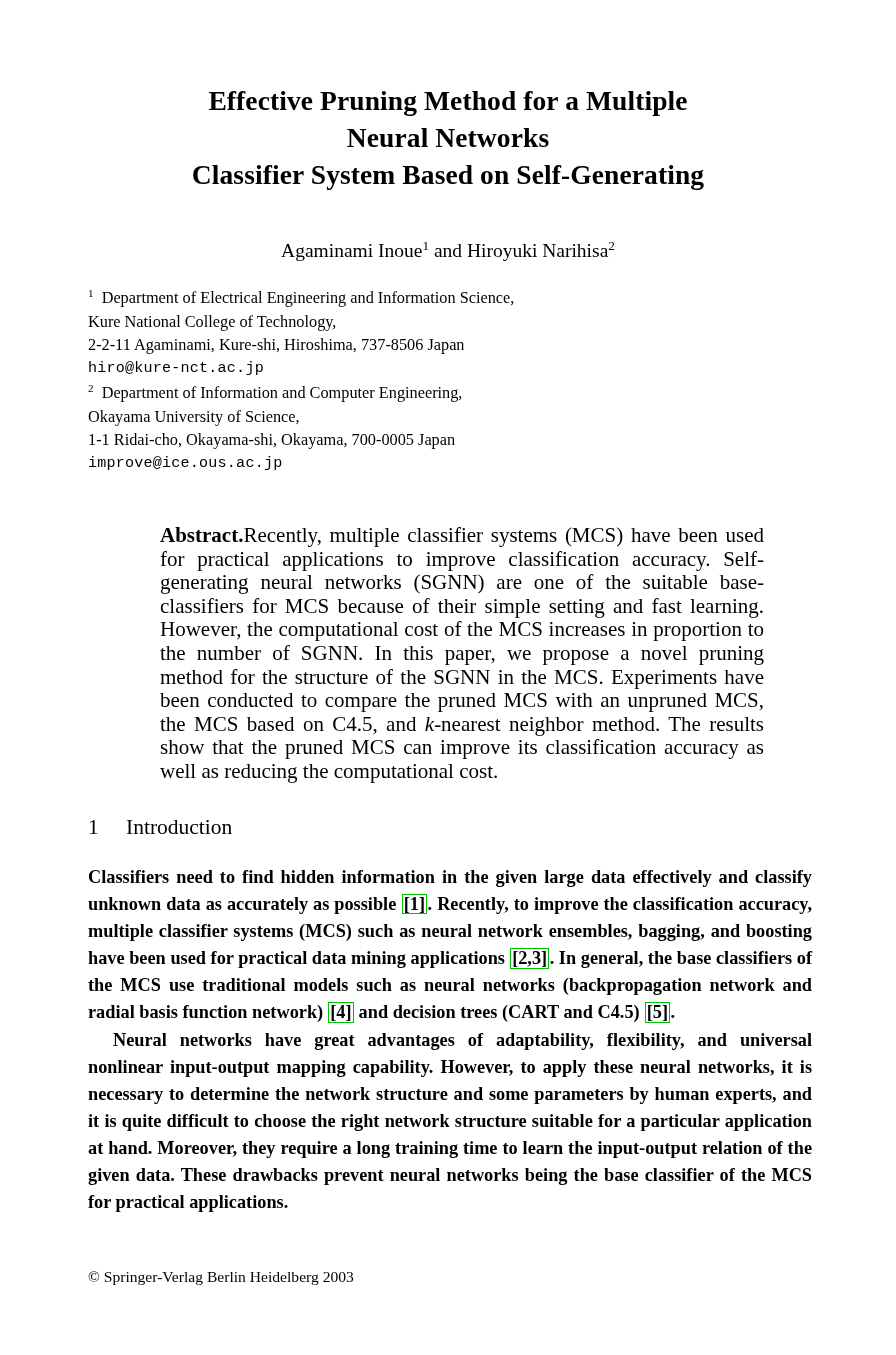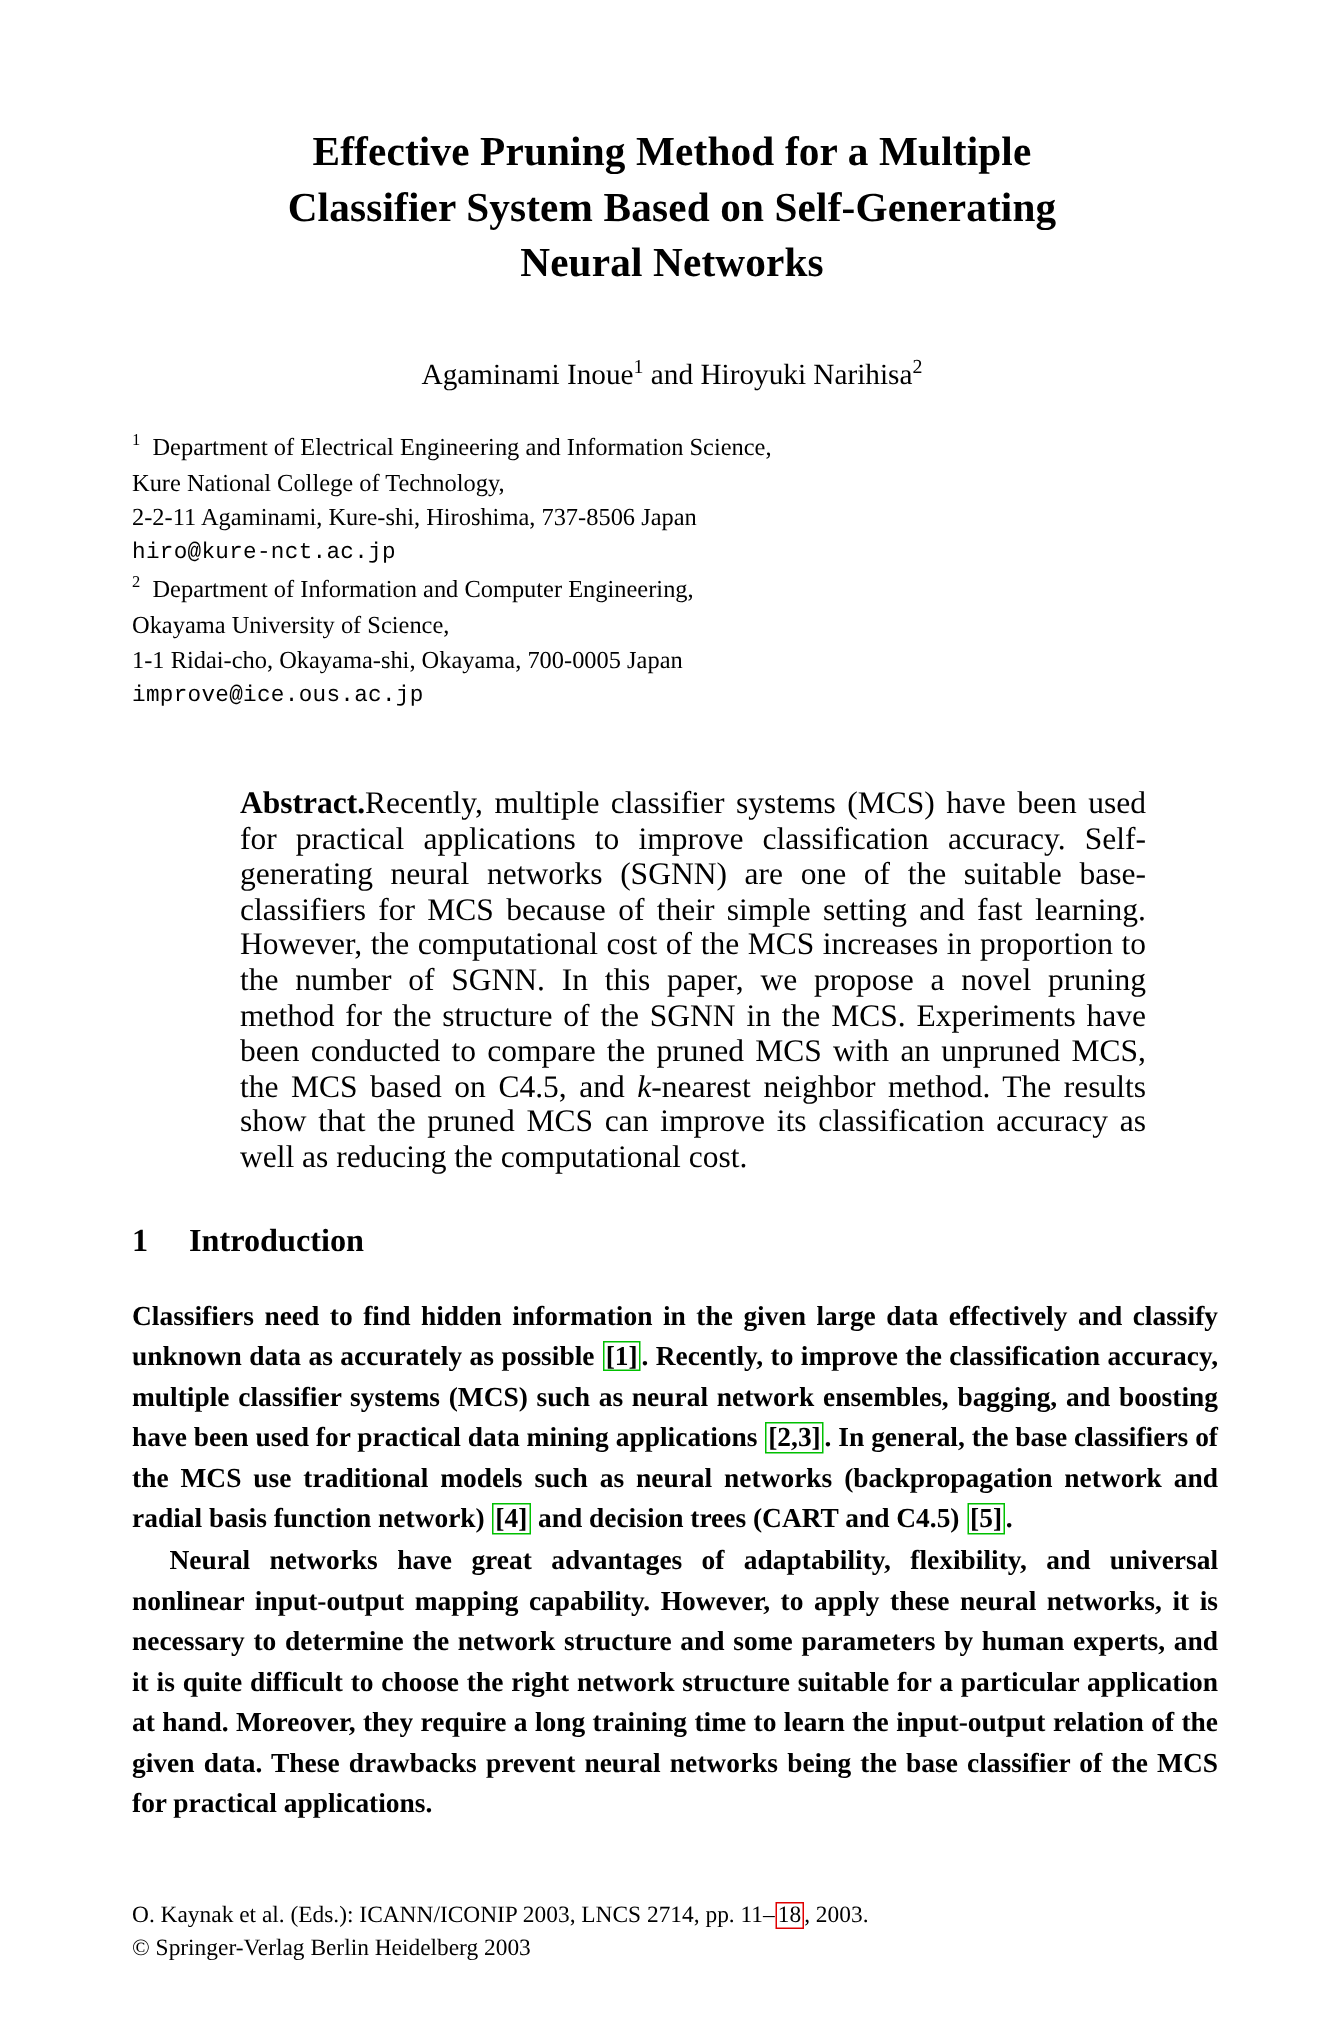--- a/index.html
+++ b/index.html
@@ -77,21 +77,21 @@
   }
   .abstract b { font-weight: bold; }
 
   
   .section-head {
     position: absolute;
     left: 88px;
     top: 813px;
     width: 724px;
     font-size: 21.5px;
-    font-weight: bold;
+    font-weight: normal;
     line-height: 28px;
   }
   .section-head .num { display: inline-block; width: 38px; }
 
   
   .body {
     position: absolute;
     left: 88px;
     top: 864px;
     width: 724px;
@@ -130,22 +130,22 @@
   }
   .footer .fline { display: block; }
 </style>
 </head>
 <body>
 
 <div class="page">
 
   <div class="title">
     <span class="tline">Effective Pruning Method for a Multiple</span>
+    <span class="tline">Neural Networks</span>
     <span class="tline">Classifier System Based on Self-Generating</span>
-    <span class="tline">Neural Networks</span>
   </div>
 
   <div class="authors">
     <span>Agaminami Inoue</span><sup>1</sup><span> and </span><span>Hiroyuki Narihisa</span><sup>2</sup>
   </div>
 
   <div class="affiliations">
     <span class="aff-line"><span class="affmark">1</span>  <span>Department of Electrical Engineering and Information Science,</span></span>
     <span class="aff-line">Kure National College of Technology,</span>
     <span class="aff-line">2-2-11 Agaminami, Kure-shi, Hiroshima, 737-8506 Japan</span>
@@ -163,17 +163,16 @@
   <div class="section-head">
     <span class="num">1</span><span>Introduction</span>
   </div>
 
   <div class="body">
     <p><span>Classifiers need to find hidden information in the given large data effectively and classify unknown data as accurately as possible </span><span class="cite">[<span>1</span>]</span><span>. Recently, to improve the classification accuracy, multiple classifier systems (MCS) such as neural network ensembles, bagging, and boosting have been used for practical data mining applications </span><span class="cite">[<span>2,3</span>]</span><span>. In general, the base classifiers of the MCS use traditional models such as neural networks (backpropagation network and radial basis function network) </span><span class="cite">[<span>4</span>]</span><span> and decision trees (CART and C4.5) </span><span class="cite">[<span>5</span>]</span><span>.</span></p>
     <p class="indent">Neural networks have great advantages of adaptability, flexibility, and universal nonlinear input-output mapping capability. However, to apply these neural networks, it is necessary to determine the network structure and some parameters by human experts, and it is quite difficult to choose the right network structure suitable for a particular application at hand. Moreover, they require a long training time to learn the input-output relation of the given data. These drawbacks prevent neural networks being the base classifier of the MCS for practical applications.</p>
   </div>
 
   <div class="footer">
-    <span class="fline"><span>O. Kaynak et al. (Eds.): ICANN/ICONIP 2003, LNCS 2714, pp. 11–</span><span class="pagelink"><span>18</span></span><span>, 2003.</span></span>
     <span class="fline">© Springer-Verlag Berlin Heidelberg 2003</span>
   </div>
 
 </div>
 
 </body></html>

